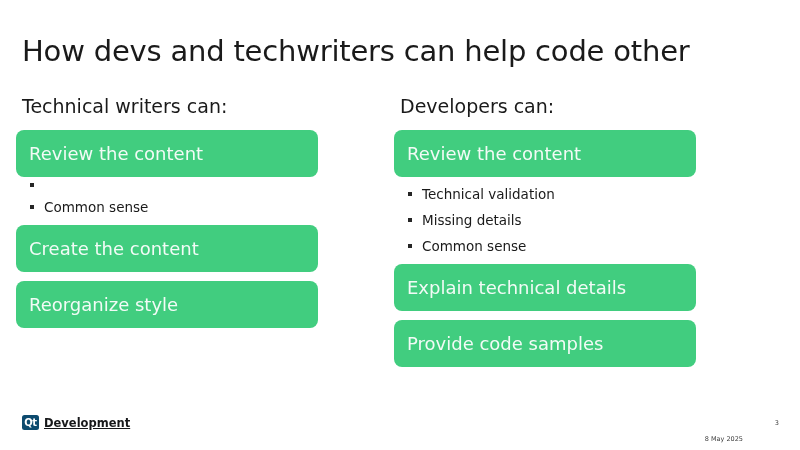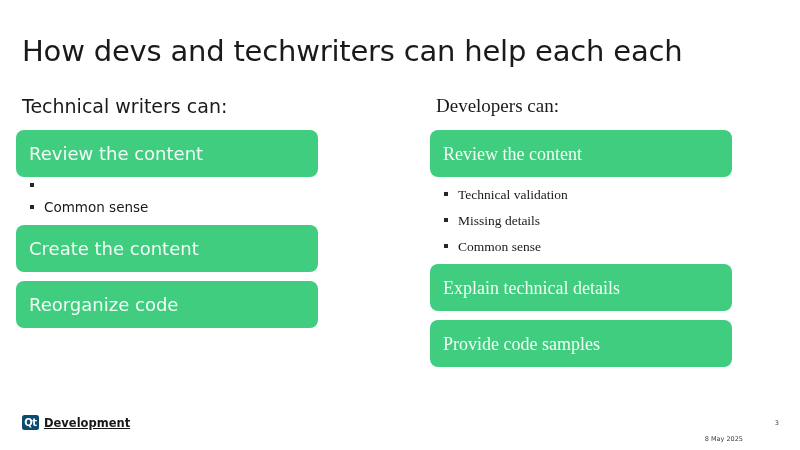--- a/index.html
+++ b/index.html
@@ -42,21 +42,21 @@
     left: 0;
     top: 86px;
     width: 800px;
   }
   .column {
     position: absolute;
     top: 0;
     width: 304px;
   }
   .column.left  { left: 16px; }
-  .column.right { left: 430px; font-family: Liberation Serif, serif; }
+  .column.right { left: 394px; }
 
   .column-heading {
     font-size: 19px;
     line-height: 24px;
     font-weight: 400;
     color: #1a1a1a;
     margin: 8px 0 12px 6px;
     white-space: nowrap;
   }
 
@@ -165,21 +165,21 @@
     line-height: 9px;
     color: #3d3d3d;
     text-align: right;
   }
 </style>
 </head>
 <body>
 
 <div class="slide">
 
-  <h1 class="slide-title">How devs and techwriters can help each each</h1>
+  <h1 class="slide-title">How devs and techwriters can help code other</h1>
 
   <div class="columns">
 
     <div class="column left">
       <div class="column-heading">Technical writers can:</div>
 
       <div class="action-box">
         <span class="action-box-label">Review the content</span>
       </div>
 
@@ -191,21 +191,21 @@
           <span class="bullet-marker"></span>
           <span class="bullet-text">Common sense</span>
         </li>
       </ul>
 
       <div class="action-box">
         <span class="action-box-label">Create the content</span>
       </div>
 
       <div class="action-box">
-        <span class="action-box-label">Reorganize code</span>
+        <span class="action-box-label">Reorganize style</span>
       </div>
     </div>
 
     <div class="column right">
       <div class="column-heading">Developers can:</div>
 
       <div class="action-box">
         <span class="action-box-label">Review the content</span>
       </div>
 

